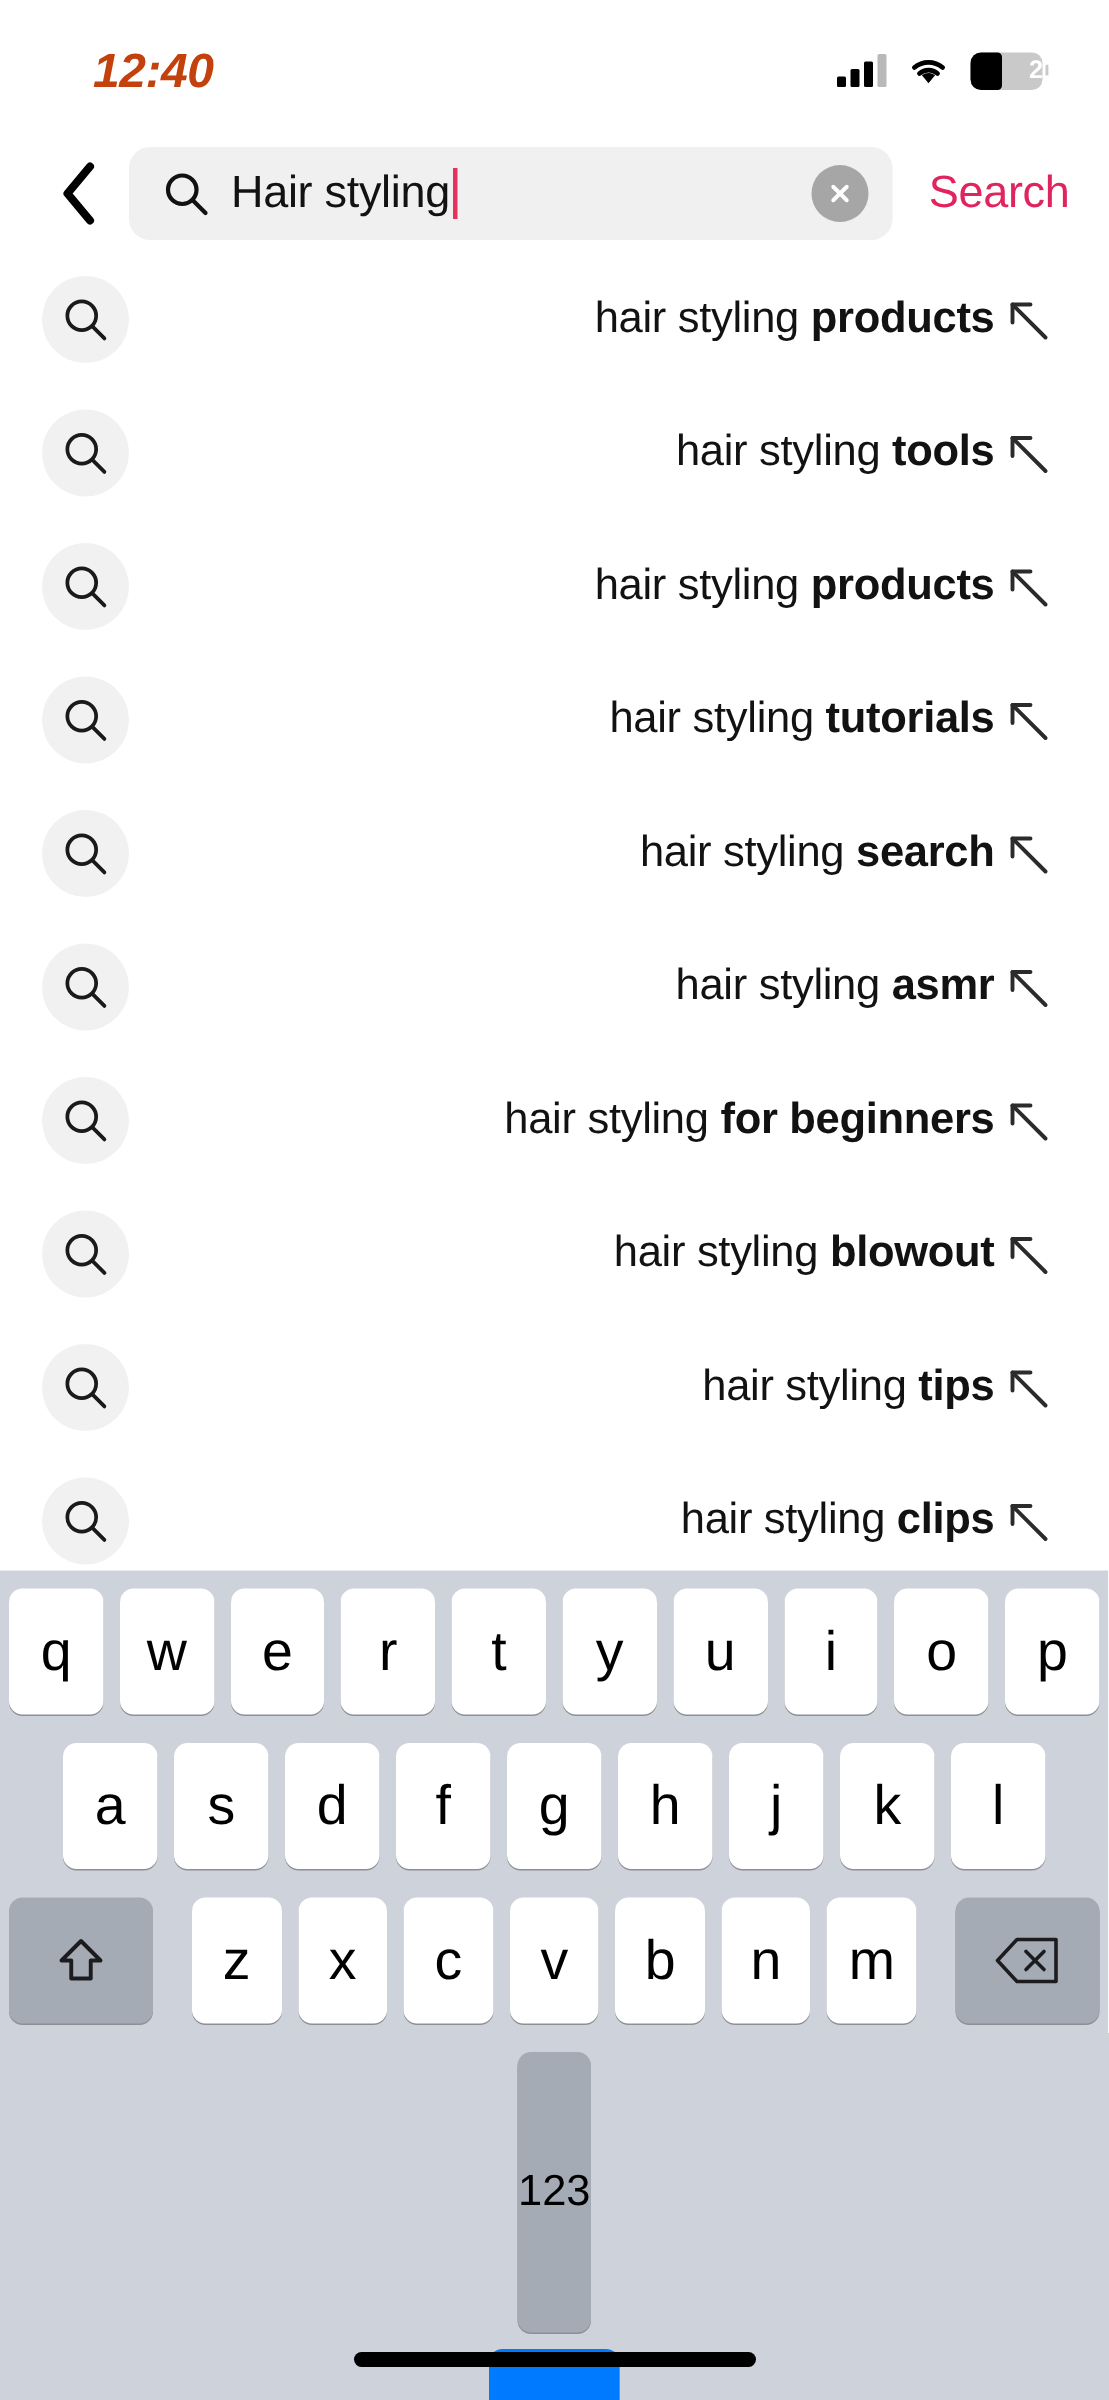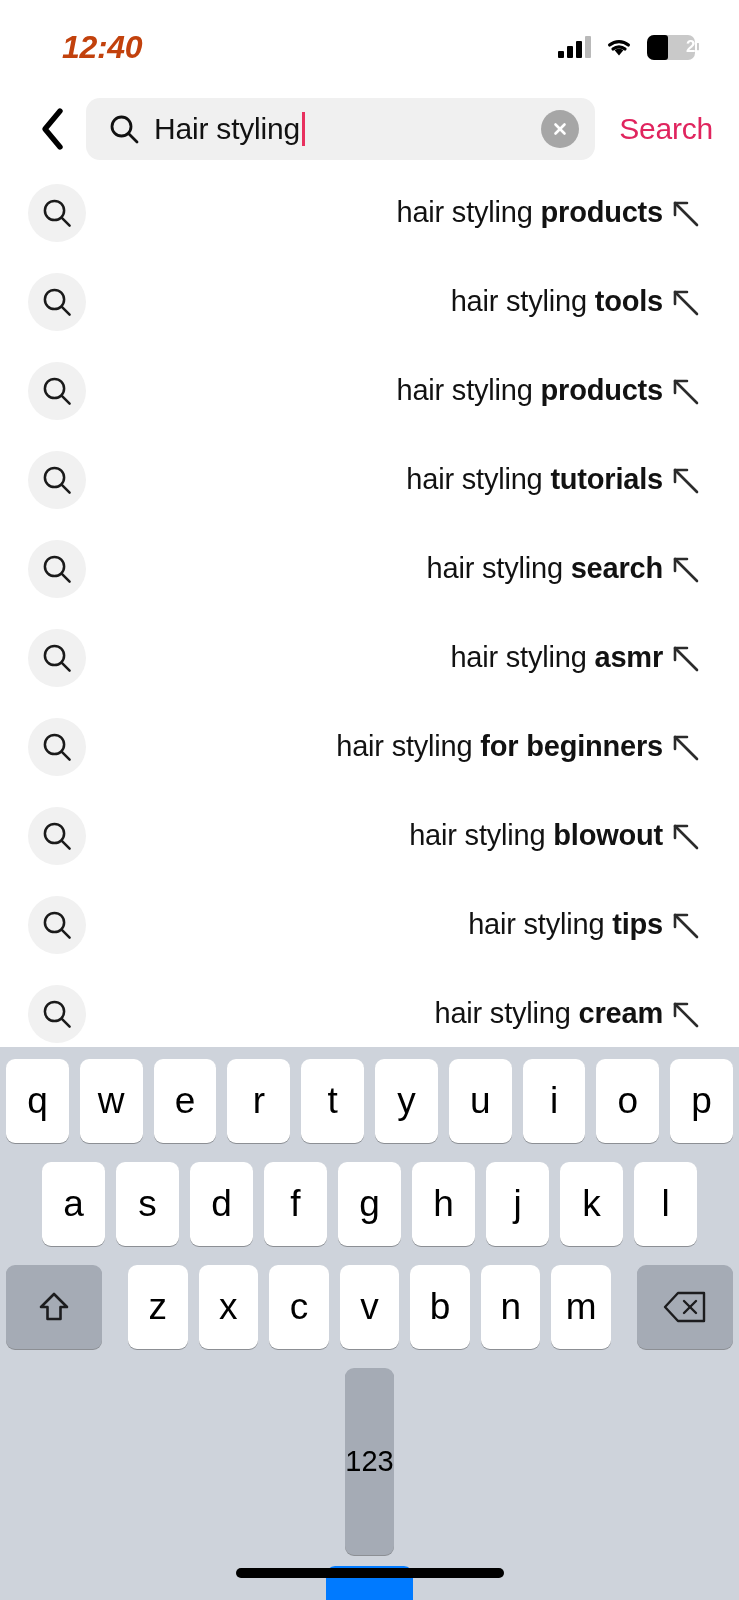--- a/index.html
+++ b/index.html
@@ -455,21 +455,21 @@
           </svg>
         </div>
       </div>
       <div class="sug-row">
         <div class="sug-ico">
           <svg width="32" height="32" viewBox="0 0 32 32">
             <circle cx="13.5" cy="13.5" r="9.6" fill="none" stroke="#1a1a1a" stroke-width="2.5"></circle>
             <line x1="20.6" y1="20.6" x2="28.6" y2="28.6" stroke="#1a1a1a" stroke-width="2.5" stroke-linecap="round"></line>
           </svg>
         </div>
-        <div class="sug-text"><span>hair styling </span><b>cream</b></div>
+        <div class="sug-text"><span>hair styling </span><b>clips</b></div>
         <div class="sug-arrow">
           <svg width="34" height="34" viewBox="0 0 34 34">
             <path d="M29 29 L7 7" stroke="#2b2b2b" stroke-width="2.6" stroke-linecap="round"></path>
             <path d="M7 19 L7 7 L19 7" fill="none" stroke="#2b2b2b" stroke-width="2.6" stroke-linecap="round" stroke-linejoin="round"></path>
           </svg>
         </div>
       </div>
     </div>
 
   <div class="keyboard">

